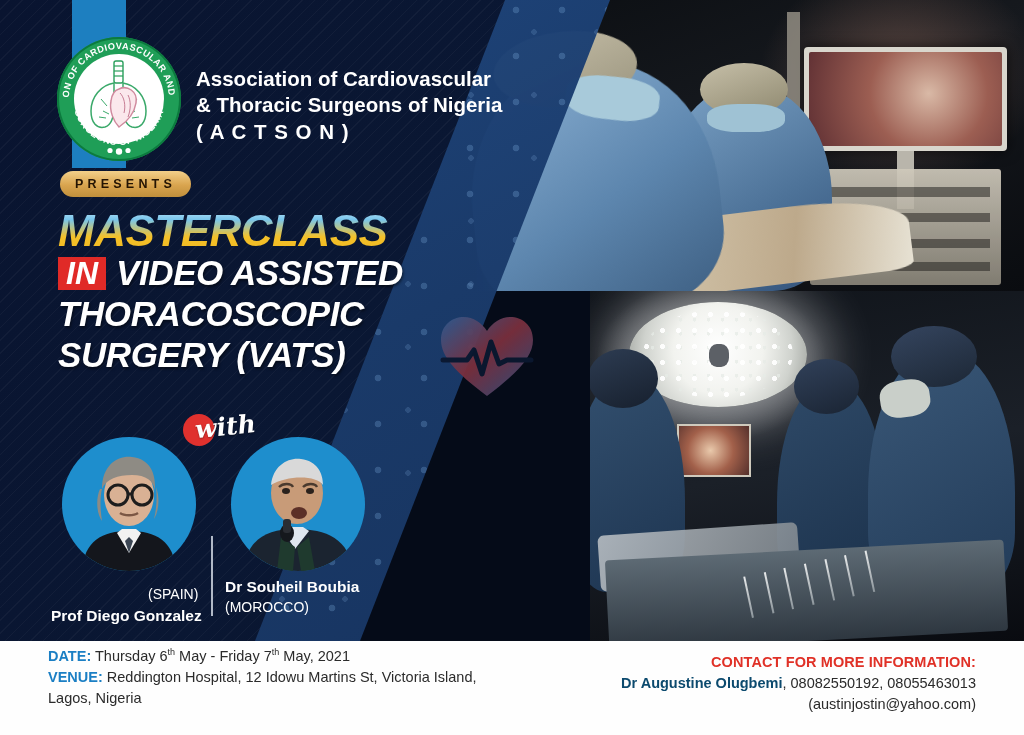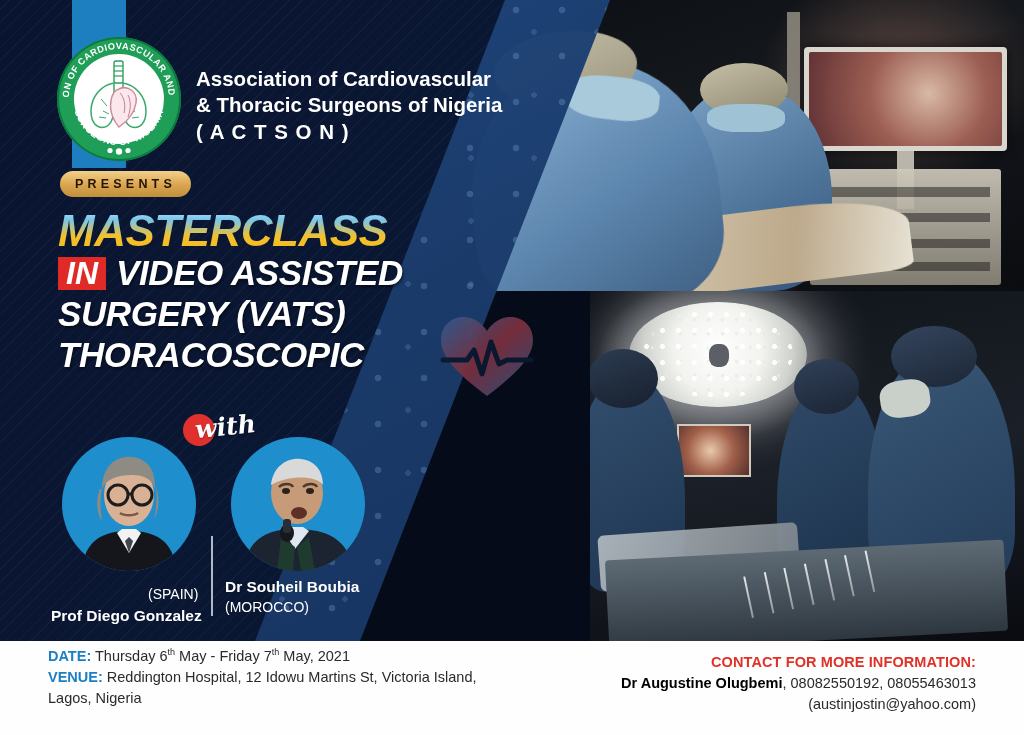--- a/index.html
+++ b/index.html
@@ -160,21 +160,21 @@
   .c1{left:148px;top:586px;}
   .n2{left:225px;top:578px;}
   .c2{left:225px;top:599px;}
 
   
   .footer{position:absolute;left:0;top:641px;width:1024px;height:94px;background:#fefefe;}
   .f-left{position:absolute;left:48px;top:1px;font-size:14.5px;color:#2b2b2b;line-height:21px;max-width:520px;}
   .f-label{color:#1b7fc4;font-weight:700;}
   .f-right{position:absolute;right:48px;top:11px;text-align:right;font-size:14.5px;color:#2b2b2b;line-height:21px;}
   .f-contact{color:#e03127;font-weight:700;letter-spacing:.1px;}
-  .f-bold{font-weight:700;color:#000000;}
+  .f-bold{font-weight:700;color:#0c4a6e;}
   sup{font-size:9px;}
 </style>
 </head>
 <body>
 
 <div id="poster">
 
   <div class="photo-col">
 
     <div class="photo photo-top">
@@ -293,22 +293,22 @@
     <path d="M50 84 C18 60 4 44 4 28 C4 13 15 5 27 5 C36 5 45 11 50 19 C55 11 64 5 73 5 C85 5 96 13 96 28 C96 44 82 60 50 84 Z" fill="url(#hg)"></path>
     <path d="M6 48 L30 48 L37 38 L45 62 L54 30 L62 52 L70 48 L94 48" fill="none" stroke="#0b1830" stroke-width="5" stroke-linejoin="round" stroke-linecap="round"></path>
   </svg>
 
   <div class="headline">
     <div class="h-master">MASTERCLASS</div>
     <div class="h-row">
       <span class="h-in">IN</span>
       <span class="h-white">VIDEO ASSISTED</span>
     </div>
+    <div class="h-line">THORACOSCOPIC</div>
     <div class="h-line">SURGERY (VATS)</div>
-    <div class="h-line">THORACOSCOPIC</div>
   </div>
 
   <div class="with-wrap">
     <div class="with-dot"></div>
     <div class="with-txt">with</div>
   </div>
 
   <div class="spk spk1">
     <div class="face-bg"></div>
     <svg class="face" viewBox="0 0 134 134" width="134" height="134">

